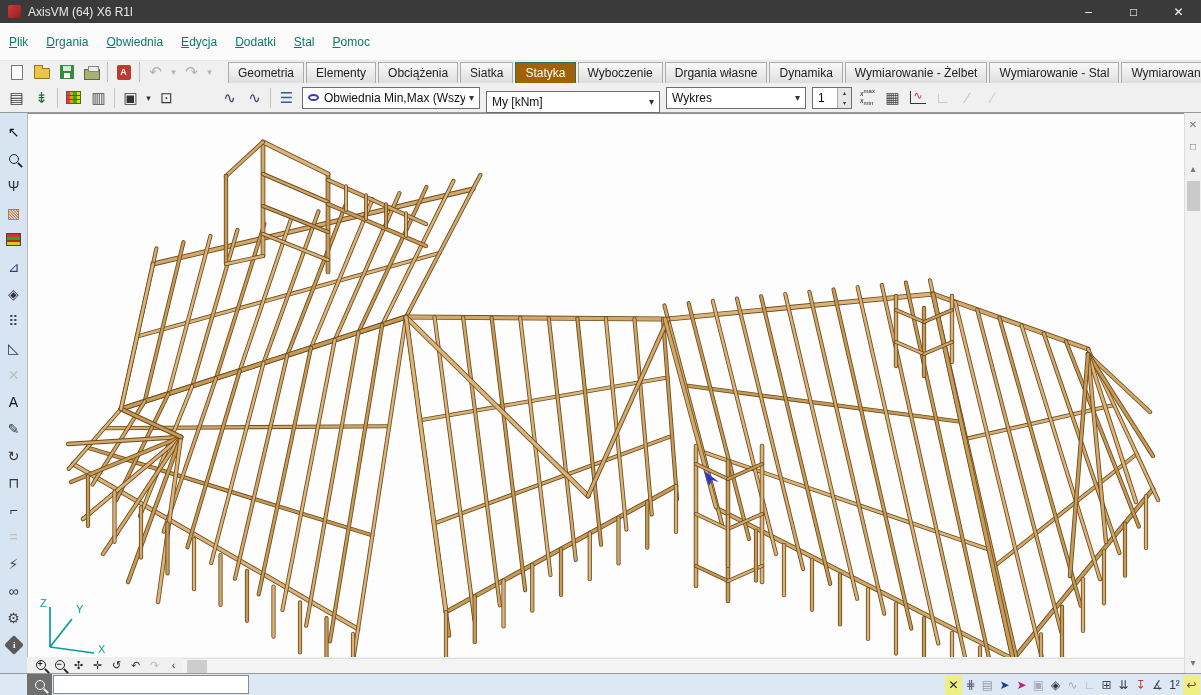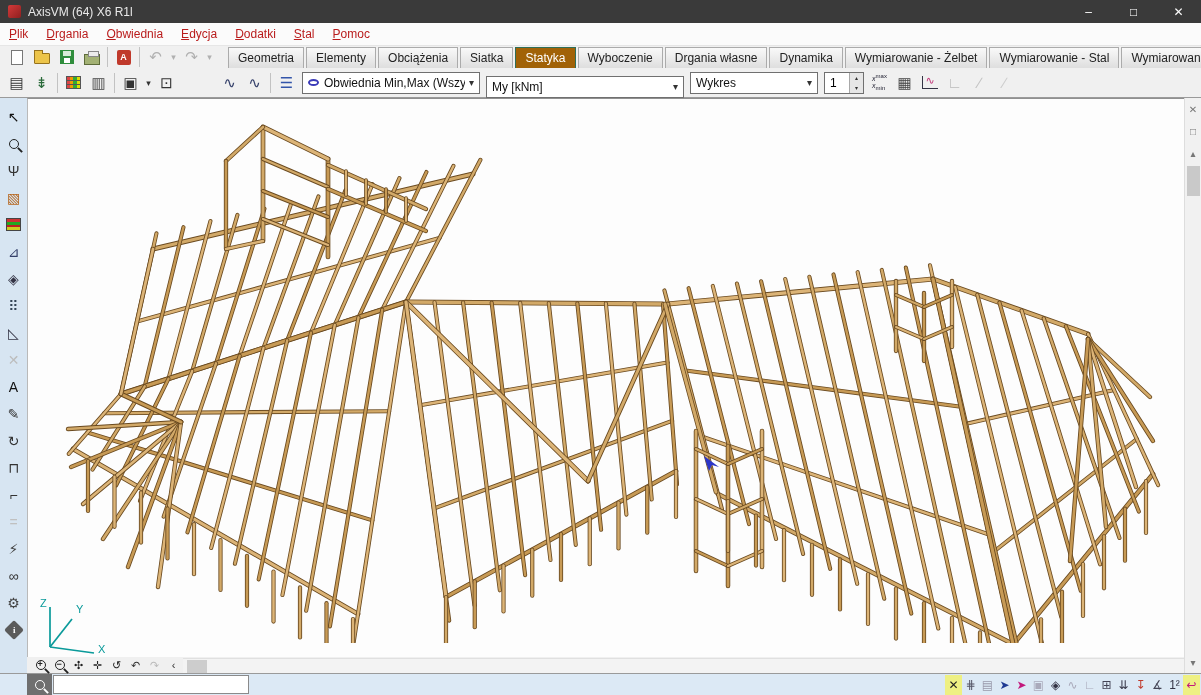--- a/index.html
+++ b/index.html
@@ -4,21 +4,21 @@
 <style>
   html,body{margin:0;padding:0;background:#888;}
   *{box-sizing:border-box;font-family:"Liberation Sans","DejaVu Sans",sans-serif;}
   #app{width:1201px;height:695px;display:flex;flex-direction:column;overflow:hidden;background:#f0f0f0;position:relative;}
   
   .titlebar{height:23px;background:#3a3a3a;color:#e8e8e8;display:flex;align-items:center;font-size:12px;flex:0 0 auto;}
   .applogo{width:13px;height:13px;margin:0 7px 0 8px;background:linear-gradient(135deg,#d33a3a,#8f1f1f);border-radius:2px;}
   .wctrls{margin-left:auto;display:flex;height:100%;}
   .wbtn{width:45px;height:100%;display:flex;align-items:center;justify-content:center;color:#fff;font-size:12px;}
   
-  .menubar{height:23px;background:#fbfbfb;display:flex;align-items:center;font-size:12px;color:#b91c1c;border-bottom:1px solid #e6e6e6;flex:0 0 auto;}
+  .menubar{height:38px;background:#fbfbfb;display:flex;align-items:center;font-size:12px;color:#0f766e;border-bottom:1px solid #e6e6e6;flex:0 0 auto;}
   .menu-item{display:inline-block;padding:2px 9px;}
   .menu-item::first-letter{text-decoration:underline;}
   
   .tabrow{height:22px;background:#f0f0f0;display:flex;align-items:flex-end;flex:0 0 auto;}
   .filetools{display:flex;align-items:center;width:228px;height:100%;padding-left:4px;flex:0 0 auto;}
   .tabs{display:flex;align-items:flex-end;height:100%;}
   .tab{height:21px;display:flex;align-items:center;padding:0 9px;background:linear-gradient(#f9f9f9,#dedede);border:1px solid #ababab;border-bottom:none;margin-right:2px;font-size:12px;color:#222;white-space:nowrap;}
   .tab.active{background:#a16207;color:#fff;border-color:#2f6e58;}
   
   .toolbar2{height:30px;background:#f0f0f0;border-bottom:1px solid #9a9a9a;display:flex;align-items:center;padding-left:4px;flex:0 0 auto;}
@@ -160,25 +160,25 @@
       <span class="gap" style="width: 38px;"></span>
       <span class="tbicon" style="color: rgb(53, 64, 106);">∿</span>
       <span class="tbicon" style="color: rgb(53, 64, 106);">∿</span>
       <span class="sep"></span>
       <span class="tbicon" style="color: rgb(51, 85, 170);">☰</span>
       <div class="combo" style="width: 178px;">
         <span class="ic-ellipse"></span>
         <span class="cval">Obwiednia Min,Max (Wszystki</span>
         <span class="arrow">▾</span>
       </div>
-      <div class="combo" style="width: 198px; margin-top: 8px;">
+      <div class="combo" style="width: 174px; margin-top: 8px;">
         <span class="cval">My [kNm]</span>
         <span class="arrow">▾</span>
       </div>
-      <div class="combo" style="width: 128px;">
+      <div class="combo" style="width: 140px;">
         <span class="cval">Wykres</span>
         <span class="arrow">▾</span>
       </div>
       <div class="spinner">
         <span class="spinval">1</span>
         <span class="spinbtns">
           <span class="spinbtn">▴</span>
           <span class="spinbtn">▾</span>
         </span>
       </div>

